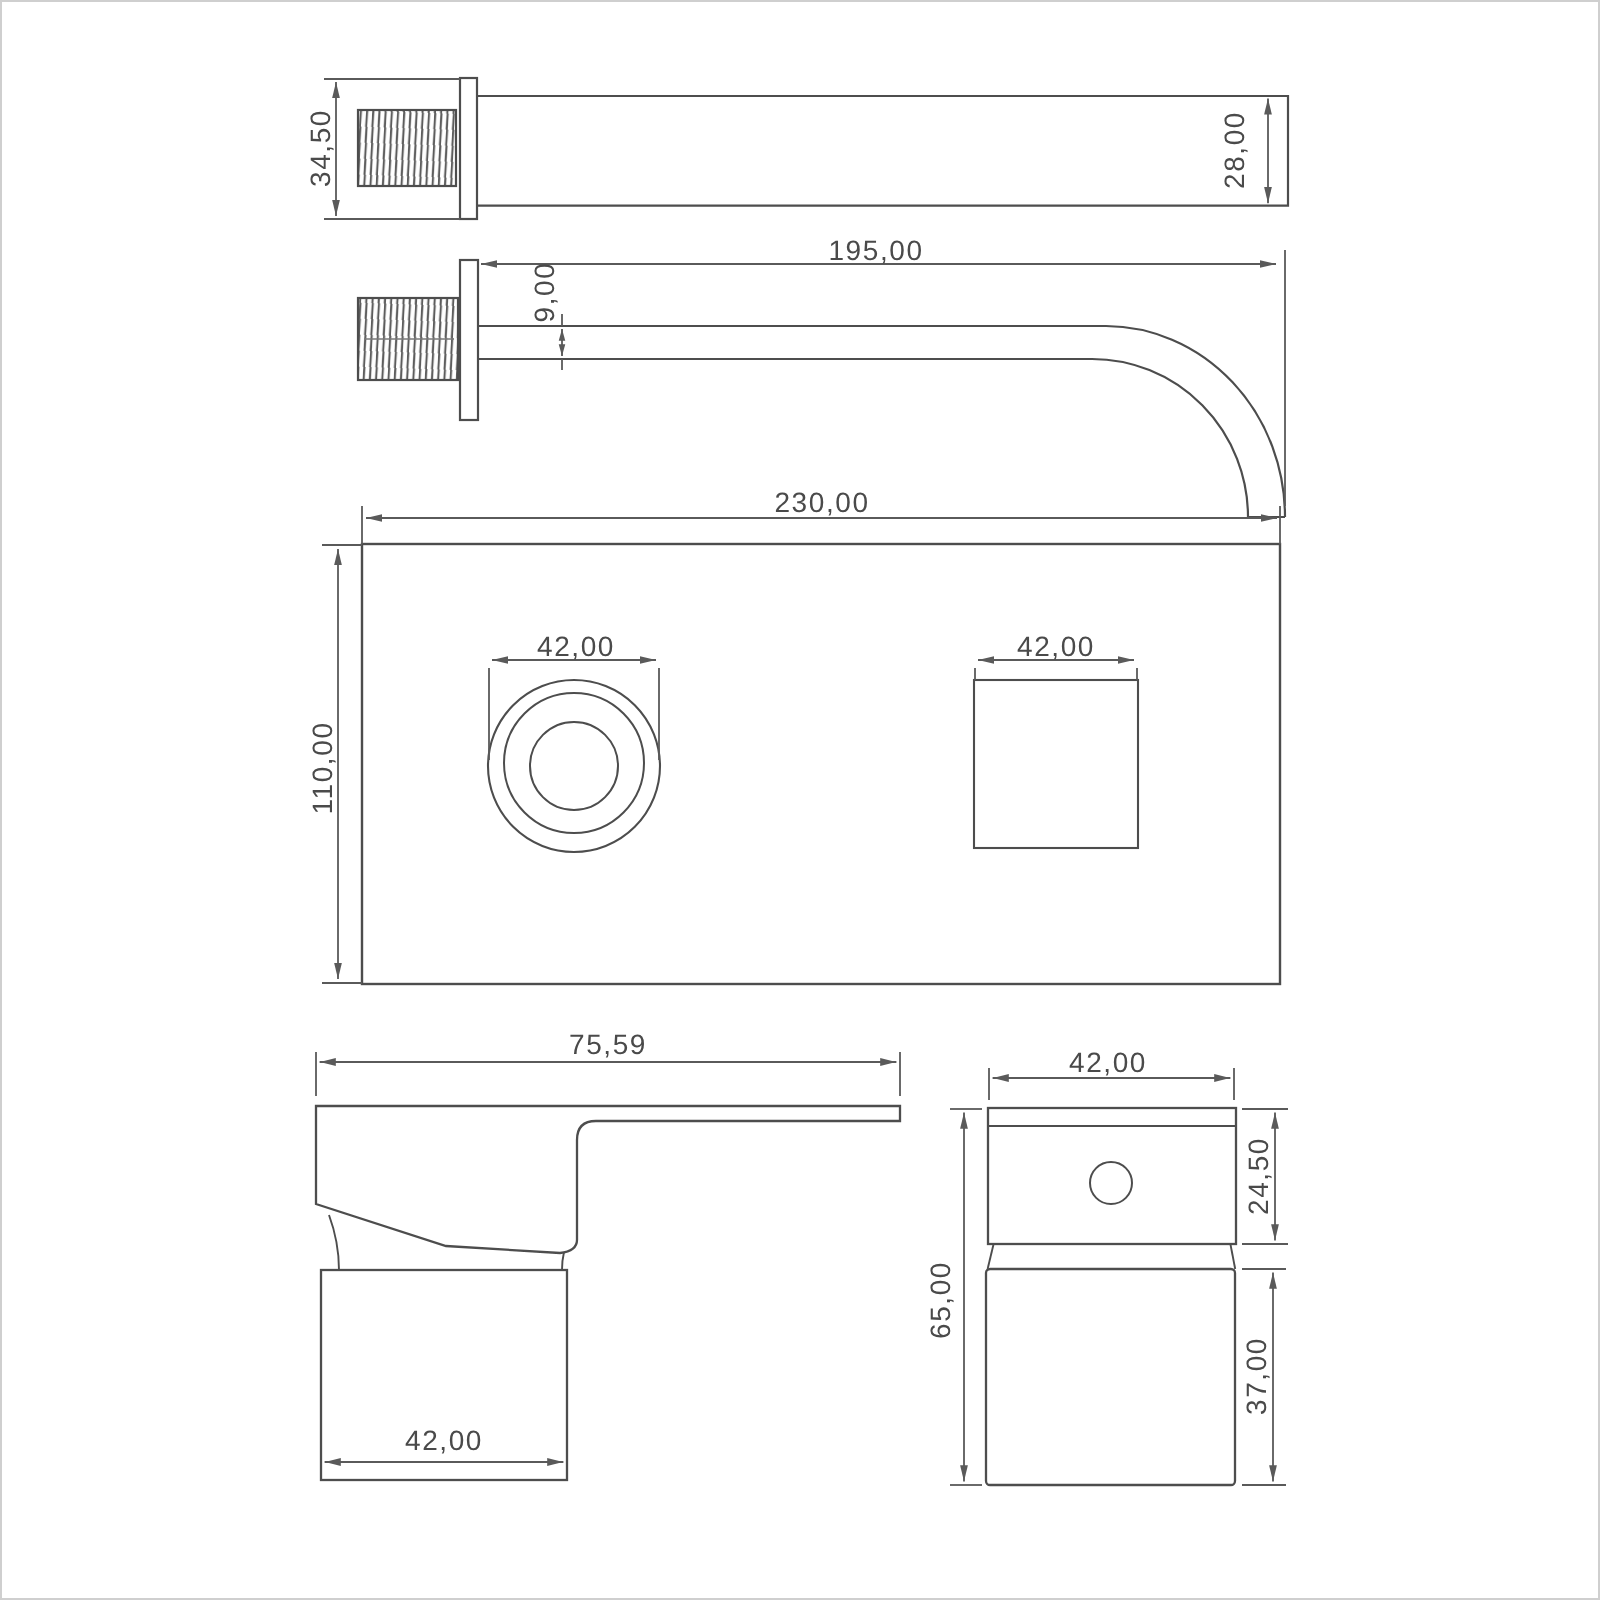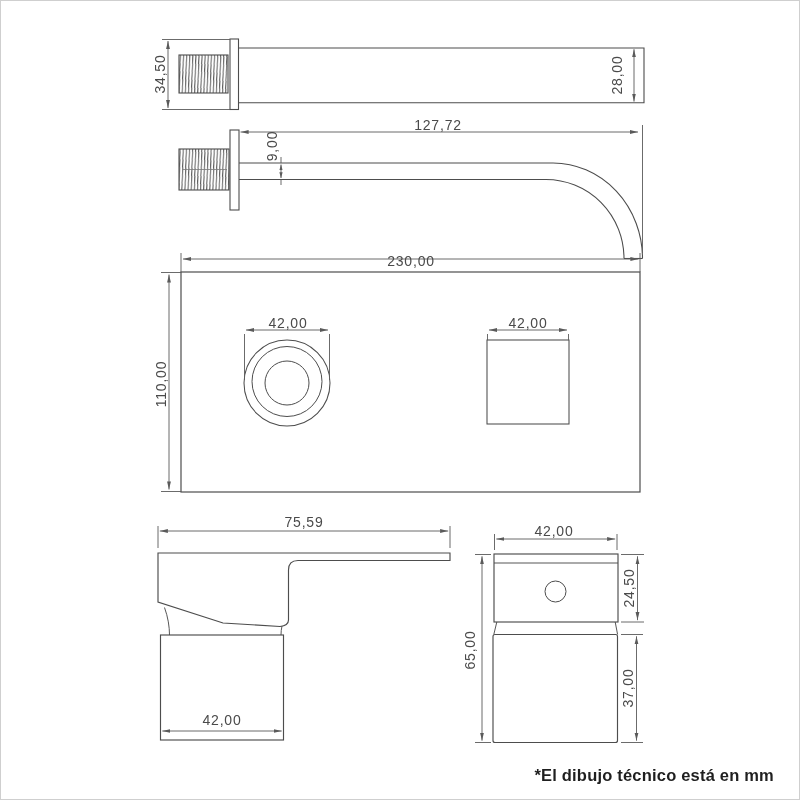--- a/index.html
+++ b/index.html
@@ -134,30 +134,29 @@
         <line x1="620" y1="633.5" x2="642" y2="633.5"></line>
         <line x1="620" y1="741.5" x2="642" y2="741.5"></line>
         <line x1="635.5" y1="635.3" x2="635.5" y2="739.7" marker-start="url(#ah)" marker-end="url(#ah)"></line>
       </g>
     </g>
   </svg>
 
   <div class="dim rot" style="left:159px;top:73px;">34,50</div>
   <div class="dim rot" style="left:616px;top:74px;">28,00</div>
 
-  <div class="dim" style="left:437px;top:124px;">127,72</div>
+  <div class="dim" style="left:437px;top:124px;">195,00</div>
   <div class="dim rot" style="left:271px;top:145px;">9,00</div>
 
-  <div class="dim" style="left:410px;top:260px;text-align:right;">230,00</div>
+  <div class="dim" style="left:410px;top:250px;text-align:right;">230,00</div>
   <div class="dim rot" style="left:160px;top:383px;">110,00</div>
   <div class="dim" style="left:287px;top:322px;">42,00</div>
   <div class="dim" style="left:527px;top:322px;">42,00</div>
 
   <div class="dim" style="left:303px;top:521px;">75,59</div>
   <div class="dim" style="left:221px;top:719px;">42,00</div>
 
   <div class="dim" style="left:553px;top:530px;">42,00</div>
   <div class="dim rot" style="left:469px;top:649px;">65,00</div>
   <div class="dim rot" style="left:628px;top:587px;">24,50</div>
   <div class="dim rot" style="left:627px;top:687px;">37,00</div>
 
-  <div class="note">*El dibujo técnico está en mm</div>
 </div>
 
 </body></html>

